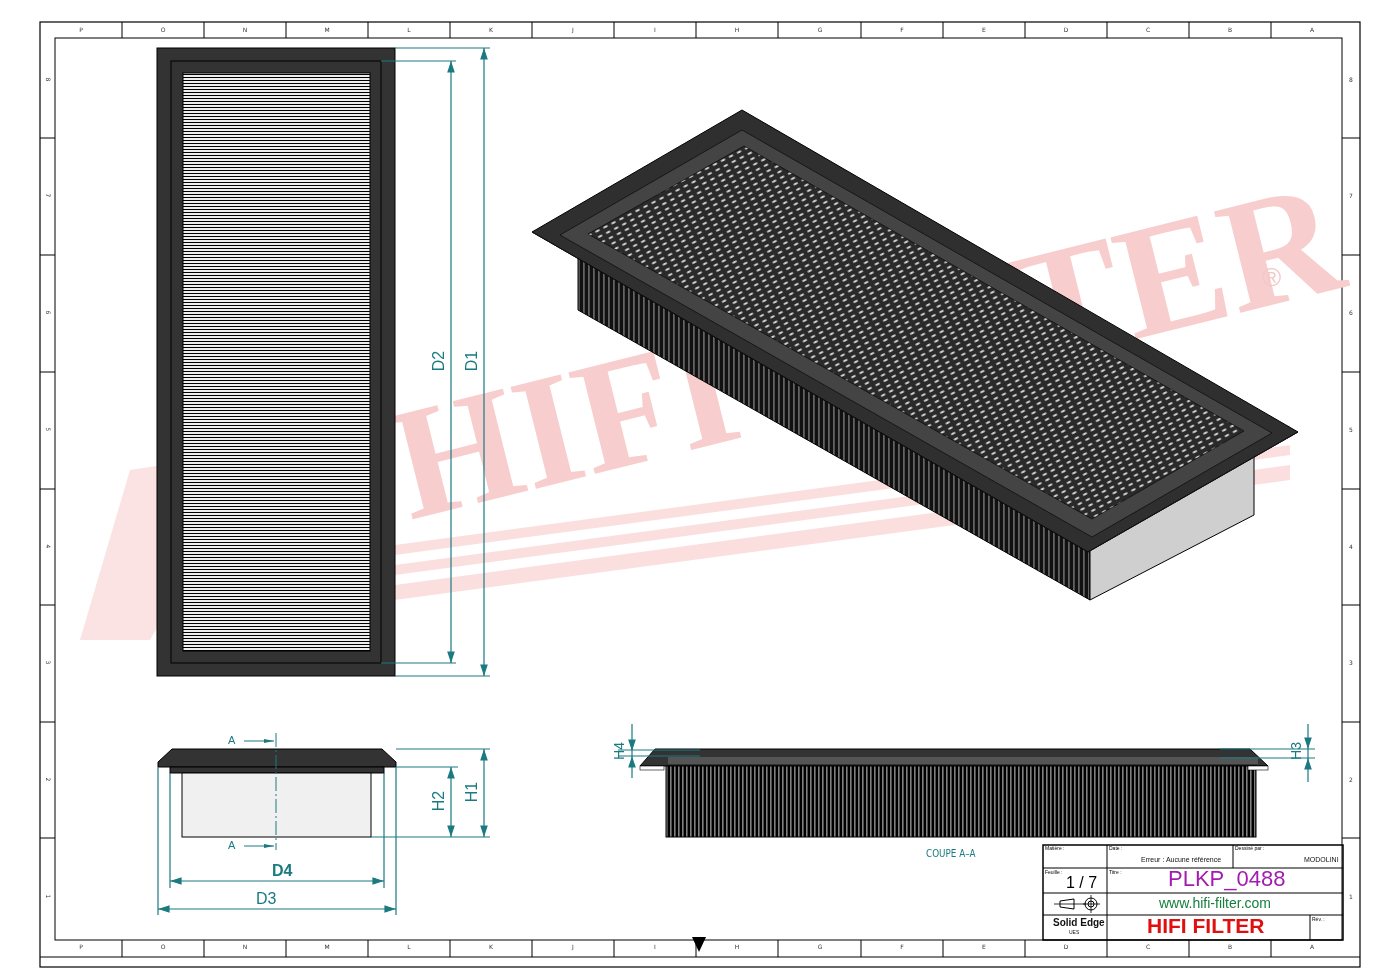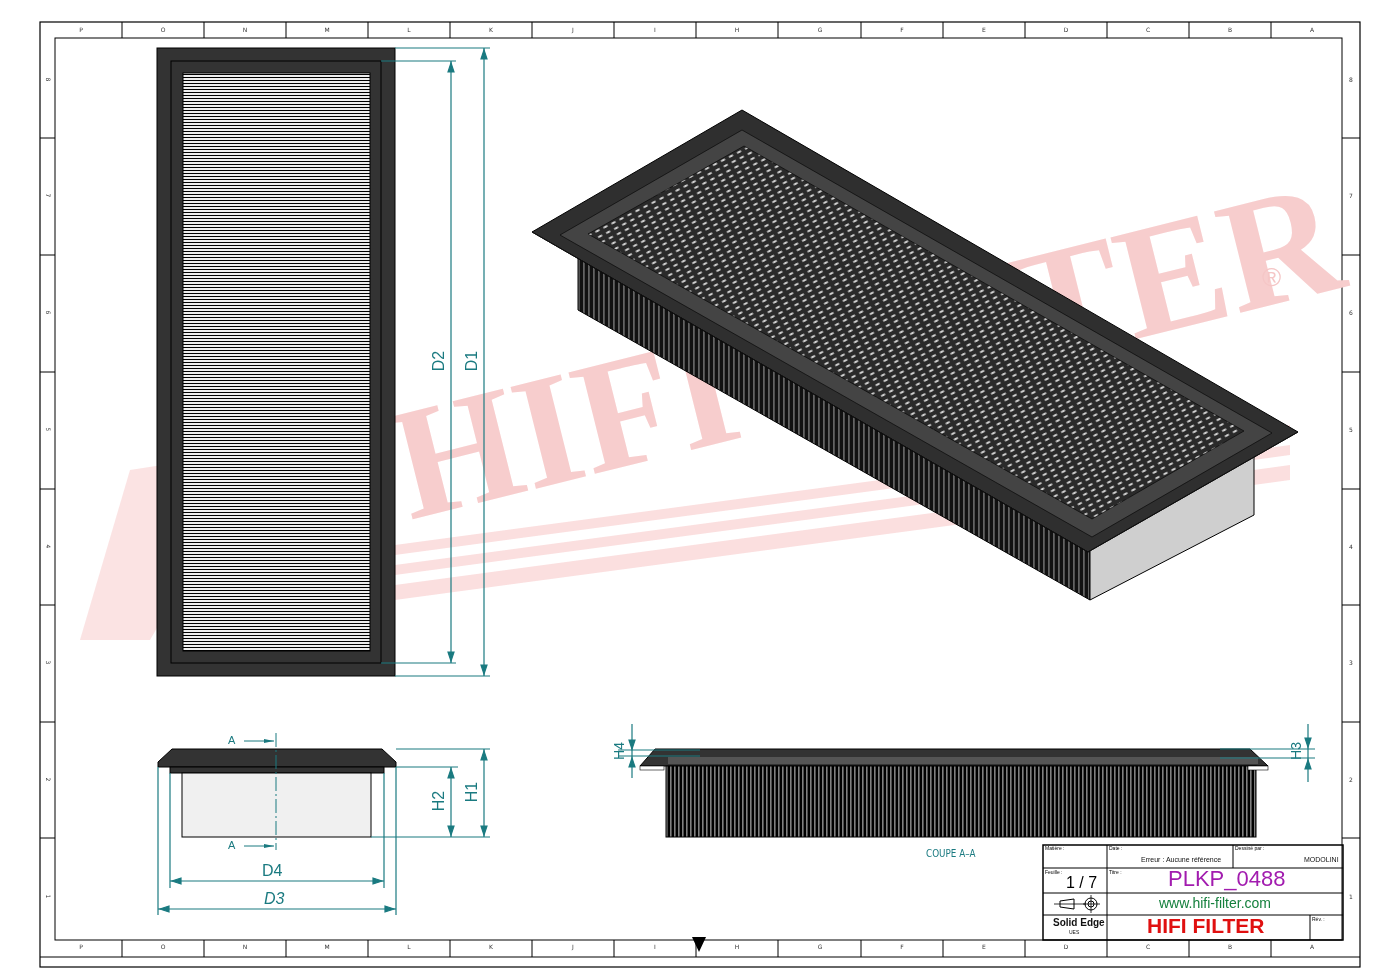--- a/index.html
+++ b/index.html
@@ -252,22 +252,22 @@
   <span class="zone-label" style="left:1346px;top:543px;width:10px;">4</span>
   <span class="zone-label" style="left:1346px;top:659px;width:10px;">3</span>
   <span class="zone-label" style="left:1346px;top:776px;width:10px;">2</span>
   <span class="zone-label" style="left:1346px;top:893px;width:10px;">1</span>
 </div>
 
 <span class="abs" style="left:1262px;top:262px;font-size:26px;color:#f5c6c6;">®</span>
 
 <span class="dim-label dim-rot" style="left:429px;top:352px;">D2</span>
 <span class="dim-label dim-rot" style="left:462px;top:352px;">D1</span>
-<span class="dim-label" style="left:262px;top:862px;">D4</span>
-<span class="dim-label" style="left:264px;top:890px;font-style:italic;">D3</span>
+<span class="dim-label" style="left:272px;top:862px;font-weight:bold;">D4</span>
+<span class="dim-label" style="left:256px;top:890px;">D3</span>
 <span class="dim-label dim-rot" style="left:429px;top:792px;">H2</span>
 <span class="dim-label dim-rot" style="left:462px;top:783px;">H1</span>
 <span class="dim-label dim-rot" style="left:610px;top:743px;font-size:14px;">H4</span>
 <span class="dim-label dim-rot" style="left:1287px;top:743px;font-size:14px;">H3</span>
 
 <span class="abs" style="left:228px;top:734px;font-size:11px;color:#1a7a80;">A</span>
 <span class="abs" style="left:228px;top:839px;font-size:11px;color:#1a7a80;">A</span>
 <span class="abs" style="left:926px;top:847px;font-size:11px;color:#1a7a80;font-family:'DejaVu Sans', sans-serif;transform:scaleX(0.8);transform-origin:left;">COUPE A–A</span>
 
 <div>

